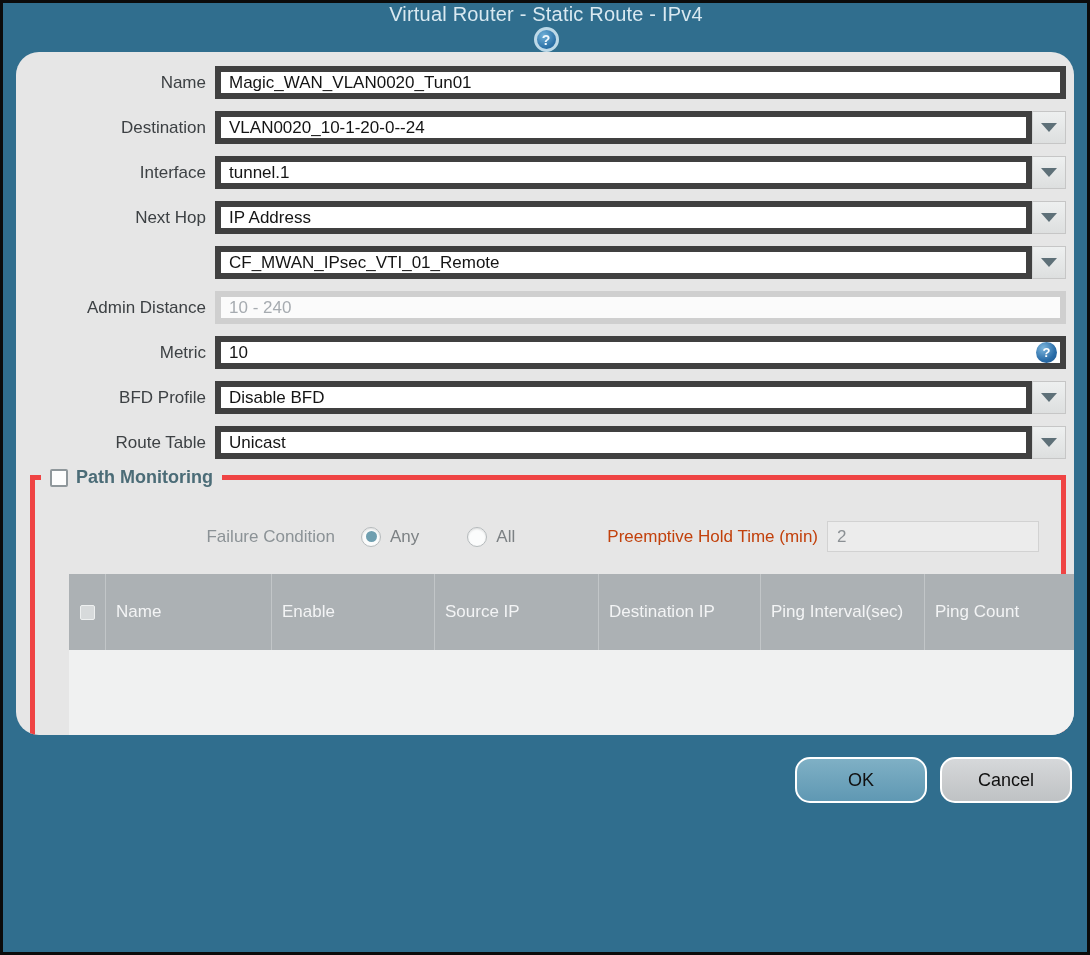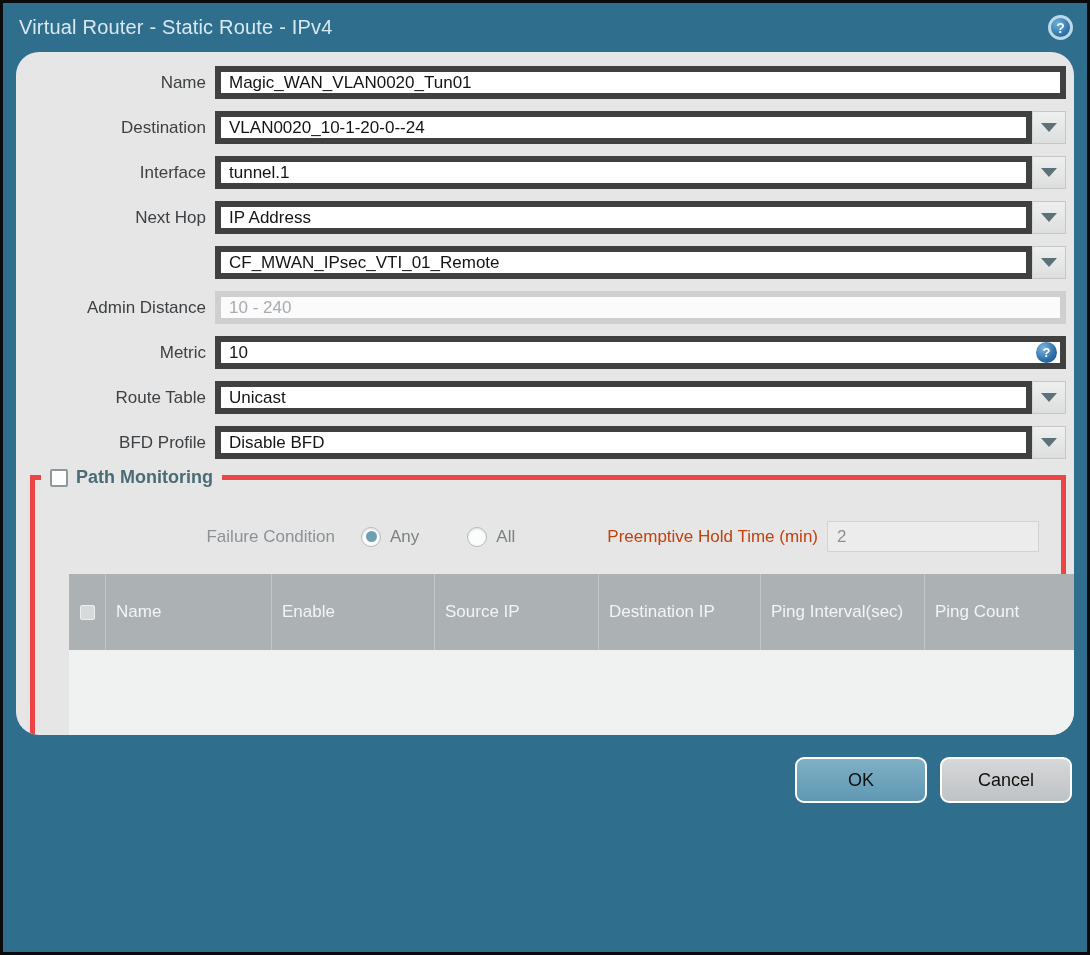--- a/index.html
+++ b/index.html
@@ -9,21 +9,21 @@
   .window{
     width:1090px; height:955px;
     background:#306e8e;
     border:3px solid #0b0b0b;
     position:relative;
   }
 
   
   .titlebar{
     height:49px; display:flex; align-items:center;
-    padding:0 14px 0 16px; color:#d9e9f1;
+    padding:0 14px 0 16px; color:#d9e9f1;flex-direction:column;
   }
   .title{ font-size:20px; letter-spacing:.2px; flex:1; }
   .help-icon{
     width:25px; height:25px; border-radius:50%;
     border:3px solid #bdd9e8;
     background:radial-gradient(circle at 35% 30%, #6fb0d8, #2a6fa5 70%);
     color:#f2f9fd; font-size:14px; font-weight:bold;
     display:flex; align-items:center; justify-content:center;
     cursor:pointer;
   }
@@ -137,21 +137,21 @@
   .plus-icon::after{ content:""; position:absolute; left:7px; top:3px; width:5px; height:13px; background:#8ca33f; }
   .minus-icon{ background:#e8e9e9; border:1px solid #d2d4d4; }
   .minus-icon::before{ content:""; position:absolute; left:3px; top:7px; width:13px; height:5px; background:#a85f63; }
 
   
   .dlg-footer{
     height:90px; display:flex; align-items:center; justify-content:flex-end;
     gap:13px; padding-right:15px;
   }
   .btn{
-    width:132px; height:46px; border-radius:9px;
+    width:132px; height:46px; border-radius:15px;
     border:2px solid #ffffff; font-size:18px; color:#101010;
     font-family:"Liberation Sans", sans-serif; cursor:pointer;
   }
   .btn.ok{ background:linear-gradient(#7fb0c5,#5f98b3); }
   .btn.cancel{ background:linear-gradient(#d6d8da,#bfc2c4); }
 </style>
 </head>
 <body>
 
 <div class="window">
@@ -223,33 +223,33 @@
       <label>Metric</label>
       <div class="field">
         <input value="10" style="">
         <div class="info-icon">
           <span>?</span>
         </div>
       </div>
     </div>
 
     <div class="row">
+      <label>BFD Profile</label>
+      <div class="field">
+        <input value="Disable BFD" style="">
+        <div class="dd-btn">
+          <span class="caret"></span>
+        </div>
+      </div>
+    </div>
+
+    <div class="row">
       <label>Route Table</label>
       <div class="field">
         <input value="Unicast" style="">
-        <div class="dd-btn">
-          <span class="caret"></span>
-        </div>
-      </div>
-    </div>
-
-    <div class="row">
-      <label>BFD Profile</label>
-      <div class="field">
-        <input value="Disable BFD" style="">
         <div class="dd-btn">
           <span class="caret"></span>
         </div>
       </div>
     </div>
 
     <div class="fieldset">
       <div class="legend">
         <span class="checkbox" data-checked="false"></span>
         <span>Path Monitoring</span>

